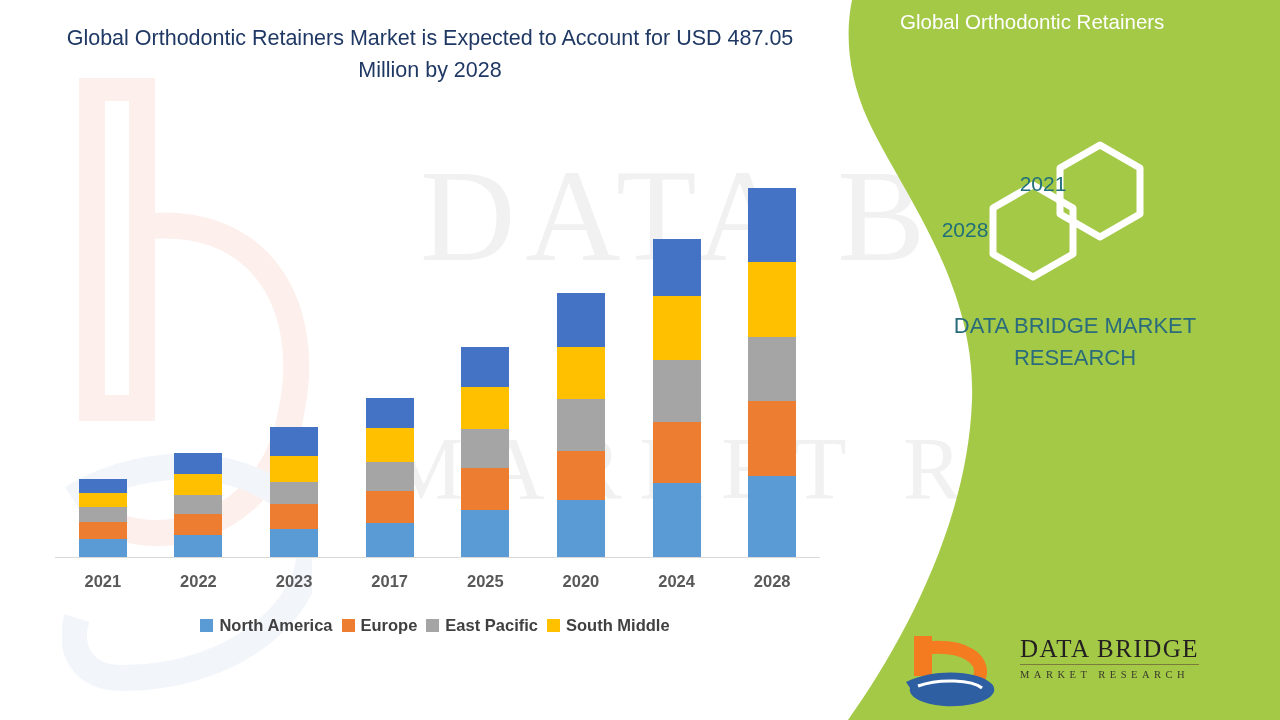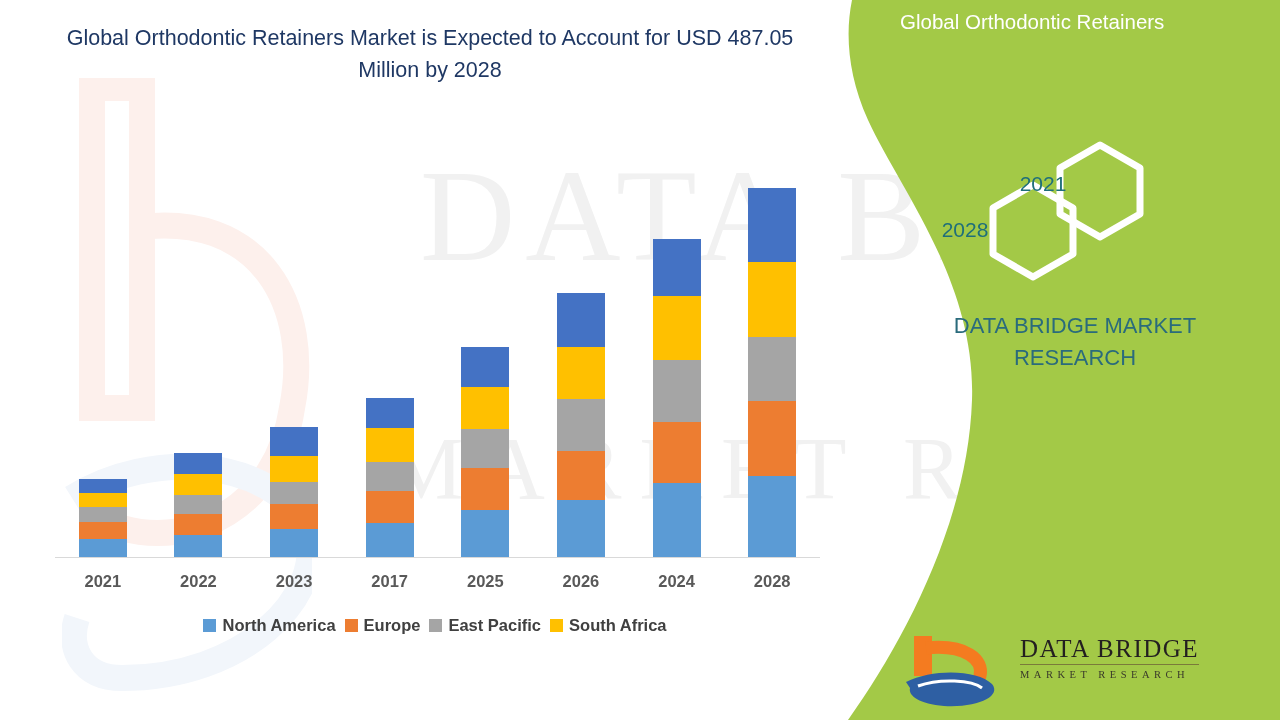--- a/index.html
+++ b/index.html
@@ -329,40 +329,40 @@
             <div class="seg" style="background: rgb(68, 114, 196); height: 74.4512px;"></div>
           </div>
         </div>
       </div>
     <div class="xaxis" id="xaxis">
         <div class="xtick">2021</div>
         <div class="xtick">2022</div>
         <div class="xtick">2023</div>
         <div class="xtick">2017</div>
         <div class="xtick">2025</div>
-        <div class="xtick">2026</div>
+        <div class="xtick">2020</div>
         <div class="xtick">2024</div>
         <div class="xtick">2028</div>
       </div>
     <div class="legend" id="legend">
         <div class="legend-item">
           <span class="legend-swatch" style="background: rgb(91, 155, 213);"></span>
           <span class="legend-label">North America</span>
         </div>
         <div class="legend-item">
           <span class="legend-swatch" style="background: rgb(237, 125, 49);"></span>
           <span class="legend-label">Europe</span>
         </div>
         <div class="legend-item">
           <span class="legend-swatch" style="background: rgb(165, 165, 165);"></span>
           <span class="legend-label">East Pacific</span>
         </div>
         <div class="legend-item">
           <span class="legend-swatch" style="background: rgb(255, 192, 0);"></span>
-          <span class="legend-label">South Africa</span>
+          <span class="legend-label">South Middle</span>
         </div>
       </div>
   </div>
 
   <div class="green-wrap">
     <svg width="1280" height="720" viewBox="0 0 1280 720">
       <path id="greenPath" d="M 852 0 L 1280 0 L 1280 720 L 848 720
                C 905 640 968 520 972 400
                C 976 282 900 190 868 120
                C 848 76 845 34 852 0 Z" fill="#A3C947"></path>

